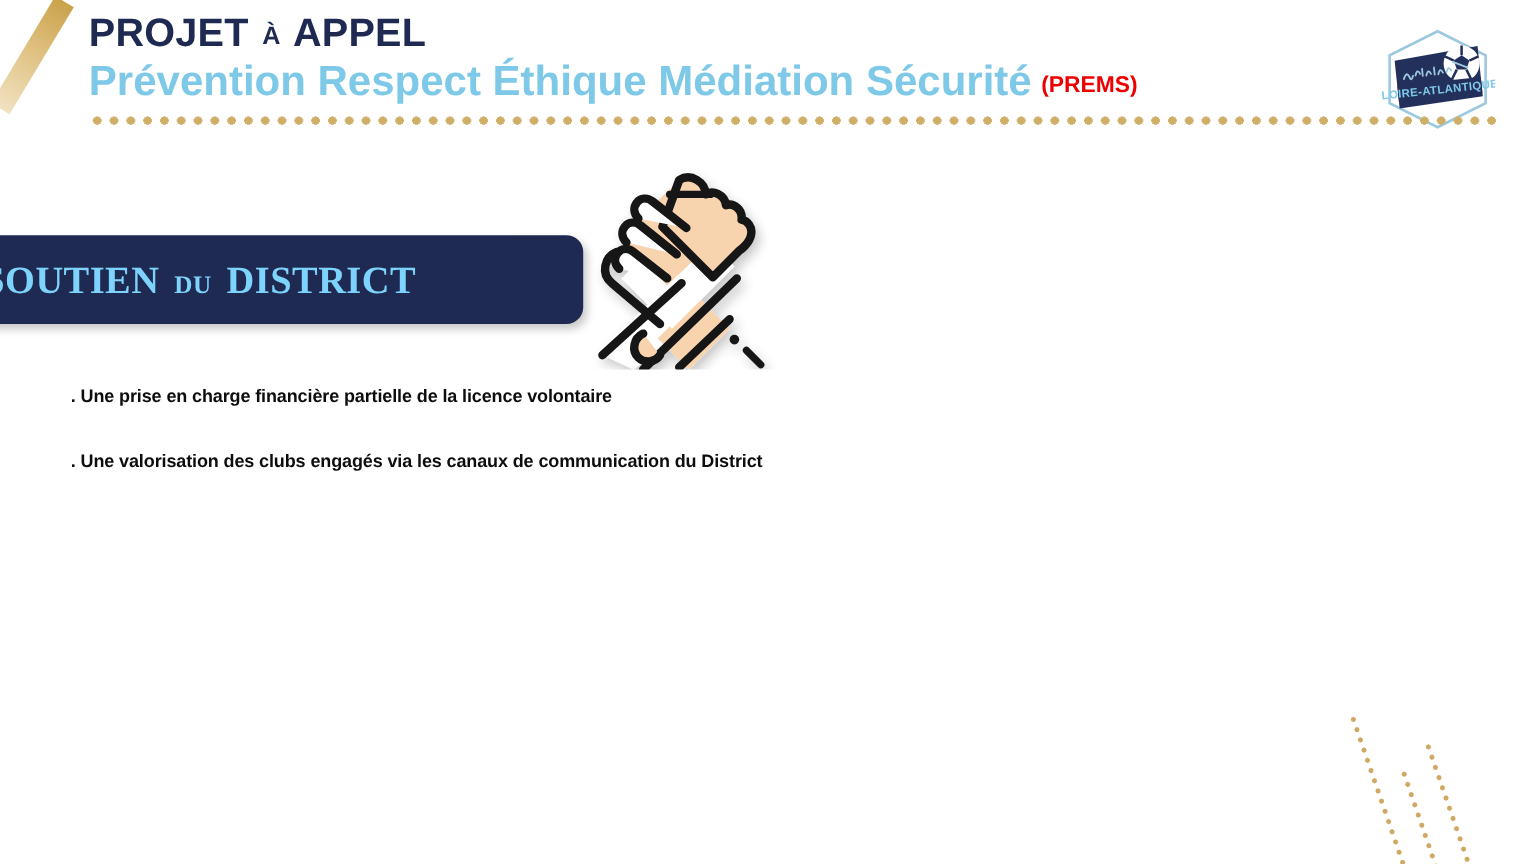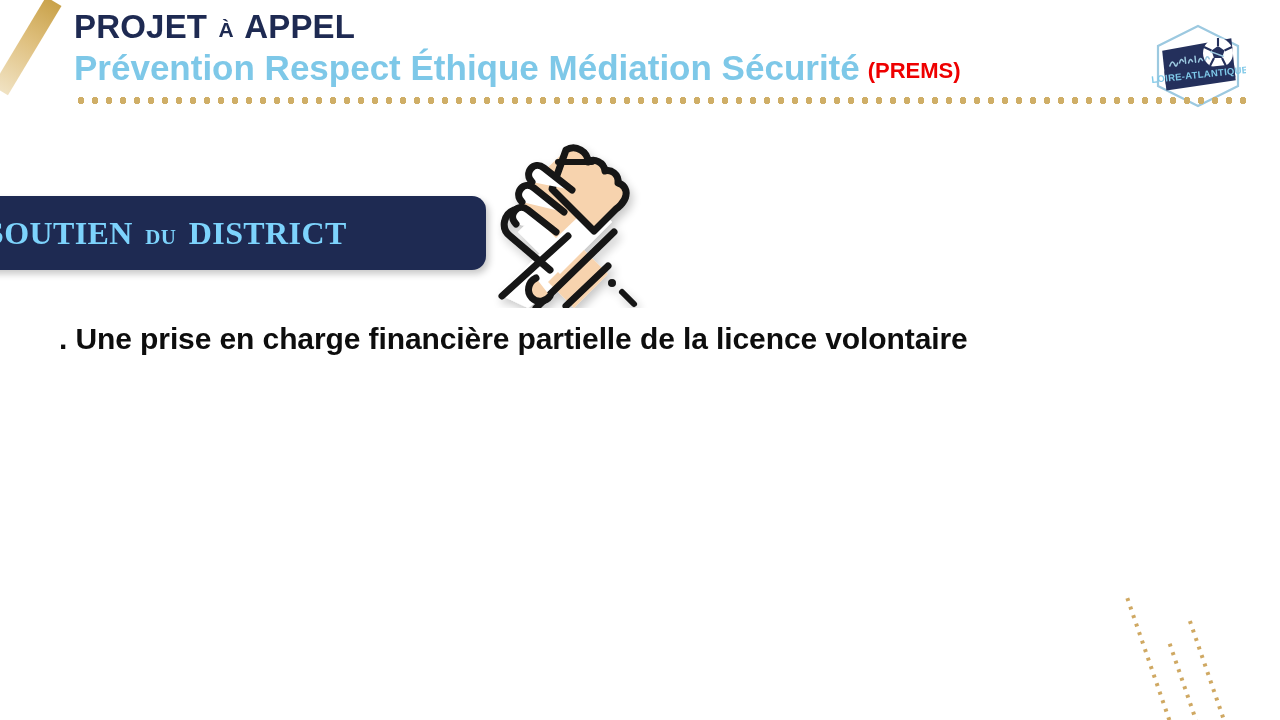--- a/index.html
+++ b/index.html
@@ -58,21 +58,21 @@
     left: 74px;
     top: 48px;
     font-size: 35px;
     font-weight: bold;
     color: #7ec8e8;
     white-space: nowrap;
     font-family: "Liberation Sans", sans-serif;
   }
   .title-line2 .prems {
     color: #ee0000;
-    font-size: 22px;
+    font-size: 19px;
     font-weight: bold;
     vertical-align: 2px;
     padding-left: 8px;
   }
 
   
   .dot-rule {
     position: absolute;
     left: 74px;
     top: 97px;
@@ -128,21 +128,21 @@
   }
 
   
   .bullets {
     position: absolute;
     left: 59px;
     top: 322px;
     width: 1180px;
   }
   .bullet {
-    font-size: 30px;
+    font-size: 15px;
     font-weight: bold;
     color: #0d0d0d;
     letter-spacing: -0.1px;
     margin-bottom: 37px;
     white-space: nowrap;
     font-family: "Liberation Sans", sans-serif;
   }
 
   
   .diag {
@@ -258,19 +258,20 @@
         <path d="M104,170 L146,130" fill="none" stroke="#141414" stroke-width="7" stroke-linecap="round"></path>
 
         <circle cx="150" cy="147" r="4" fill="#141414"></circle>
         <path d="M160,156 L172,168" stroke="#141414" stroke-width="6" stroke-linecap="round"></path>
       </g>
     </svg>
   </div>
 
   <div class="bullets">
     <div class="bullet">. Une prise en charge financière partielle de la licence volontaire</div>
+    <div class="bullet">. Une valorisation des clubs engagés via les canaux de communication du District</div>
   </div>
 
   <div class="diag diag-1"></div>
   <div class="diag diag-2"></div>
   <div class="diag diag-3"></div>
 
 </div>
 
 </body></html>

